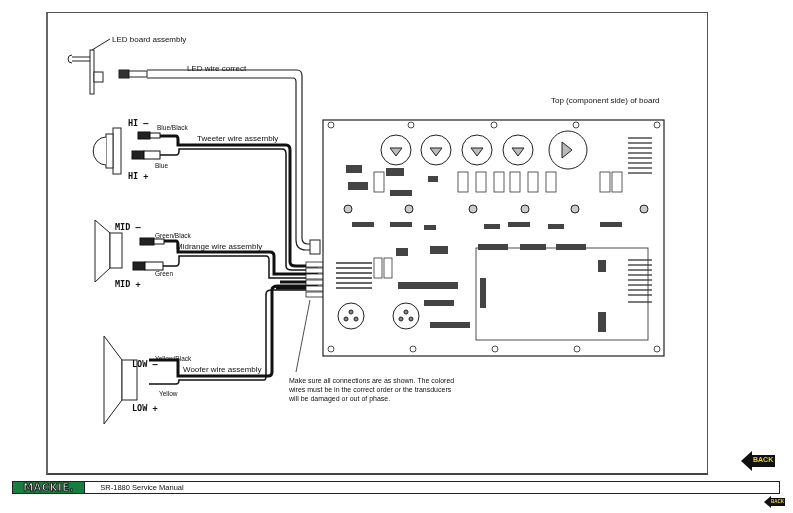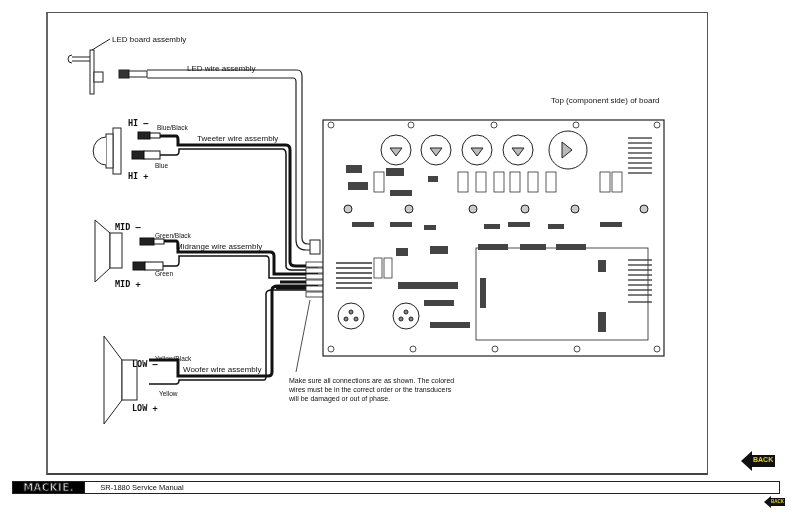--- a/index.html
+++ b/index.html
@@ -6,21 +6,21 @@
   body { width:793px; height:513px; position:relative; overflow:hidden; font-family:"Liberation Sans", sans-serif; color:#111; }
   .frame { position:absolute; left:46px; top:12px; width:662px; height:463px; border:1px solid #555; border-left:2px solid #666; border-bottom:2px solid #444; box-sizing:border-box; }
   svg.diagram { position:absolute; left:0; top:0; width:793px; height:513px; }
   .lbl { position:absolute; font-size:8px; white-space:nowrap; }
   .lbl.small { font-size:6.5px; }
   .lbl.mono { font-family:"DejaVu Sans Mono", monospace; font-size:8.5px; font-weight:bold; }
   .note { position:absolute; left:289px; top:376px; font-size:7px; line-height:9px; width:170px; }
   .footer { position:absolute; left:12px; top:481px; height:13px; width:768px; display:flex; border:1px solid #222; box-sizing:border-box; font-size:7.5px; }
   .footer .cell { border-right:1px solid #222; display:flex; align-items:center; box-sizing:border-box; padding:0 4px; white-space:nowrap; }
   .footer .cell:last-child { border-right:none; }
-  .logo { width:72px; justify-content:center; font-family:"DejaVu Sans", sans-serif; font-weight:bold; font-size:9px; letter-spacing:0.5px; color:#fff; background:#000000; }
+  .logo { width:72px; justify-content:center; font-family:"DejaVu Sans", sans-serif; font-weight:bold; font-size:9px; letter-spacing:0.5px; color:#fff; background:#15803d; }
   .logo span { color:#fff; -webkit-text-stroke:1px #222; font-size:10px; }
   .c-manual { width:114px; justify-content:center; }
   .c-copy { width:200px; justify-content:center; }
   .c-title { width:185px; justify-content:center; }
   .c-page { flex:1; justify-content:flex-end; font-size:11px; padding-right:2px; }
   .back-btn { position:absolute; cursor:pointer; }
 </style>
 </head>
 <body>
 
@@ -205,21 +205,21 @@
 
   <g class="back-btn">
     <path d="M741 461 L752 451 V455 H775 V467 H752 V471 Z" fill="#111"></path>
   </g>
   <g>
     <path d="M764 502 L771 496 V498 H785 V506 H771 V508 Z" fill="#111"></path>
   </g>
 </svg>
 
 <div class="lbl" style="left:112px;top:35px;">LED board assembly</div>
-<div class="lbl" style="left:187px;top:64px;">LED wire assembly</div>
+<div class="lbl" style="left:187px;top:64px;">LED wire correct</div>
 <div class="lbl" style="left:551px;top:96px;">Top (component side) of board</div>
 
 <div class="lbl mono" style="left:128px;top:118px;">HI  –</div>
 <div class="lbl small" style="left:157px;top:124px;">Blue/Black</div>
 <div class="lbl" style="left:197px;top:134px;">Tweeter wire assembly</div>
 <div class="lbl small" style="left:155px;top:162px;">Blue</div>
 <div class="lbl mono" style="left:128px;top:171px;">HI  +</div>
 
 <div class="lbl mono" style="left:115px;top:222px;">MID –</div>
 <div class="lbl small" style="left:155px;top:232px;">Green/Black</div>

